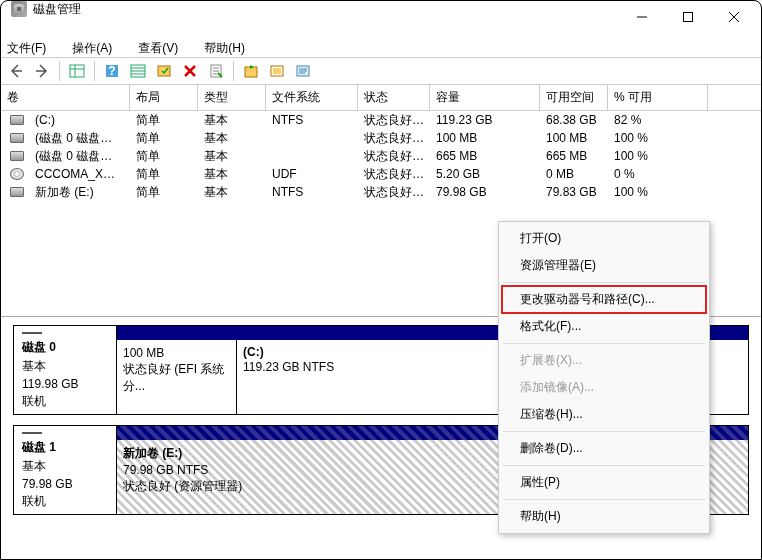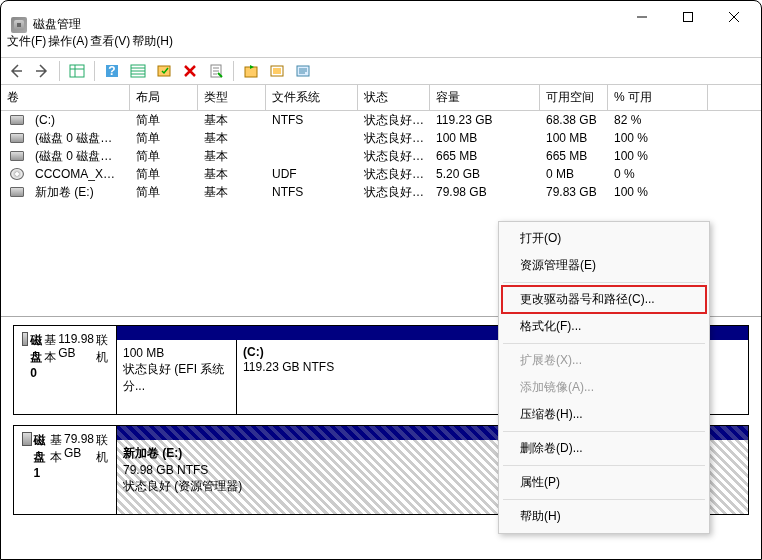--- a/index.html
+++ b/index.html
@@ -1,42 +1,42 @@
 <!DOCTYPE html>
 <html><head>
 <meta charset="utf-8">
 <style>
 *{box-sizing:border-box;margin:0;padding:0;font-family:"Microsoft YaHei","Segoe UI",sans-serif;font-size:12px}
 body{background:#fff;width:762px;height:560px;overflow:hidden;border:1px solid #000;border-radius:8px 8px 0 0}
-.titlebar{height:32px;display:flex;align-items:flex-end;padding:0 4px;border-radius:8px 8px 0 0}
+.titlebar{height:32px;display:flex;align-items:flex-start;padding:0 4px;border-radius:8px 8px 0 0}
 .titlebar .icon{width:16px;height:16px;margin:0 6px;background:linear-gradient(135deg,#888 0,#aaa 100%);border-radius:2px;position:relative}
 .titlebar .icon::after{content:"";position:absolute;inset:3px;background:radial-gradient(circle at 50% 50%,#666 30%,transparent 31%),linear-gradient(#ccc,#999);border-radius:2px}
 .titlebar .title{flex:0 0 auto}
 .titlebar .spacer{flex:1}
 .winbtn{width:46px;height:32px;display:flex;align-items:center;justify-content:center}
 .winbtn svg{width:10px;height:10px}
-.menubar{height:24px;display:flex;align-items:flex-start;padding:0 6px;gap:2px}
+.menubar{height:24px;display:flex;align-items:flex-end;padding:0 6px;gap:26px}
 .menubar span{cursor:default}
 .toolbar{height:28px;border-top:1px solid #ccc;border-bottom:1px solid #ccc;display:flex;align-items:center;padding:0 4px;gap:4px}
 .tbtn{width:22px;height:22px;display:flex;align-items:center;justify-content:center}
 .sep{width:1px;height:20px;background:#ccc;margin:0 2px}
 .tbtn svg{width:16px;height:16px}
 .listview{height:232px;overflow:hidden;border-bottom:1px solid #aaa}
 .lv-header{display:flex;background:#fff;border-bottom:1px solid #ccc}
 .lv-header .col{padding:4px 6px;border-right:1px solid #ccc;background:#fff}
 .lv-body{}
 .lv-row{display:flex;height:18px;align-items:center}
 .lv-row span{padding:0 6px;overflow:hidden;white-space:nowrap;text-overflow:ellipsis}
 .lv-row .vicon{width:16px;height:12px;margin-left:4px;flex:0 0 16px;display:flex;align-items:center;justify-content:center}
 .diskicon{width:14px;height:10px;background:linear-gradient(#ddd,#999);border:1px solid #666;border-radius:1px;position:relative}
 .cdicon{width:12px;height:12px;border:1px solid #666;border-radius:50%;background:radial-gradient(circle,#fff 20%,#bbb 22%,#eee 60%,#999 100%)}
 .c0{width:129px}.c1{width:68px}.c2{width:68px}.c3{width:92px}.c4{width:72px}.c5{width:110px}.c6{width:68px}.c7{width:100px}
 .graphical{padding:8px 12px 0 12px}
 .diskblock{display:flex;margin-bottom:10px;height:90px}
-.diskinfo{width:104px;border:1px solid #000;padding:6px 8px;display:flex;flex-direction:row;gap:2px}
+.diskinfo{width:104px;border:1px solid #000;padding:6px 8px;display:flex;flex-direction:column;gap:2px}
 .diskinfo b{font-weight:600}
 .diskinfo .dicon{width:20px;height:14px;background:linear-gradient(#ddd,#999);border:1px solid #555;margin-bottom:3px}
 .partitions{flex:1;display:flex;flex-direction:column;border:1px solid #000;border-left:0}
 .partheader{height:14px;background:#000080}
 .partheader.striped{background:repeating-linear-gradient(45deg,#000080 0,#000080 4px,#303090 4px,#303090 8px)}
 .partrow{flex:1;display:flex}
 .partition{border-right:1px solid #000;padding:5px 6px;display:flex;flex-direction:column;gap:1px;overflow:hidden;position:relative}
 .partition.hatched{background:repeating-linear-gradient(45deg,#fff 0,#fff 3px,#ccc 3px,#ccc 6px)}
 .partition.hatched > *{position:relative;z-index:1}
 .partition:last-child{border-right:0}

